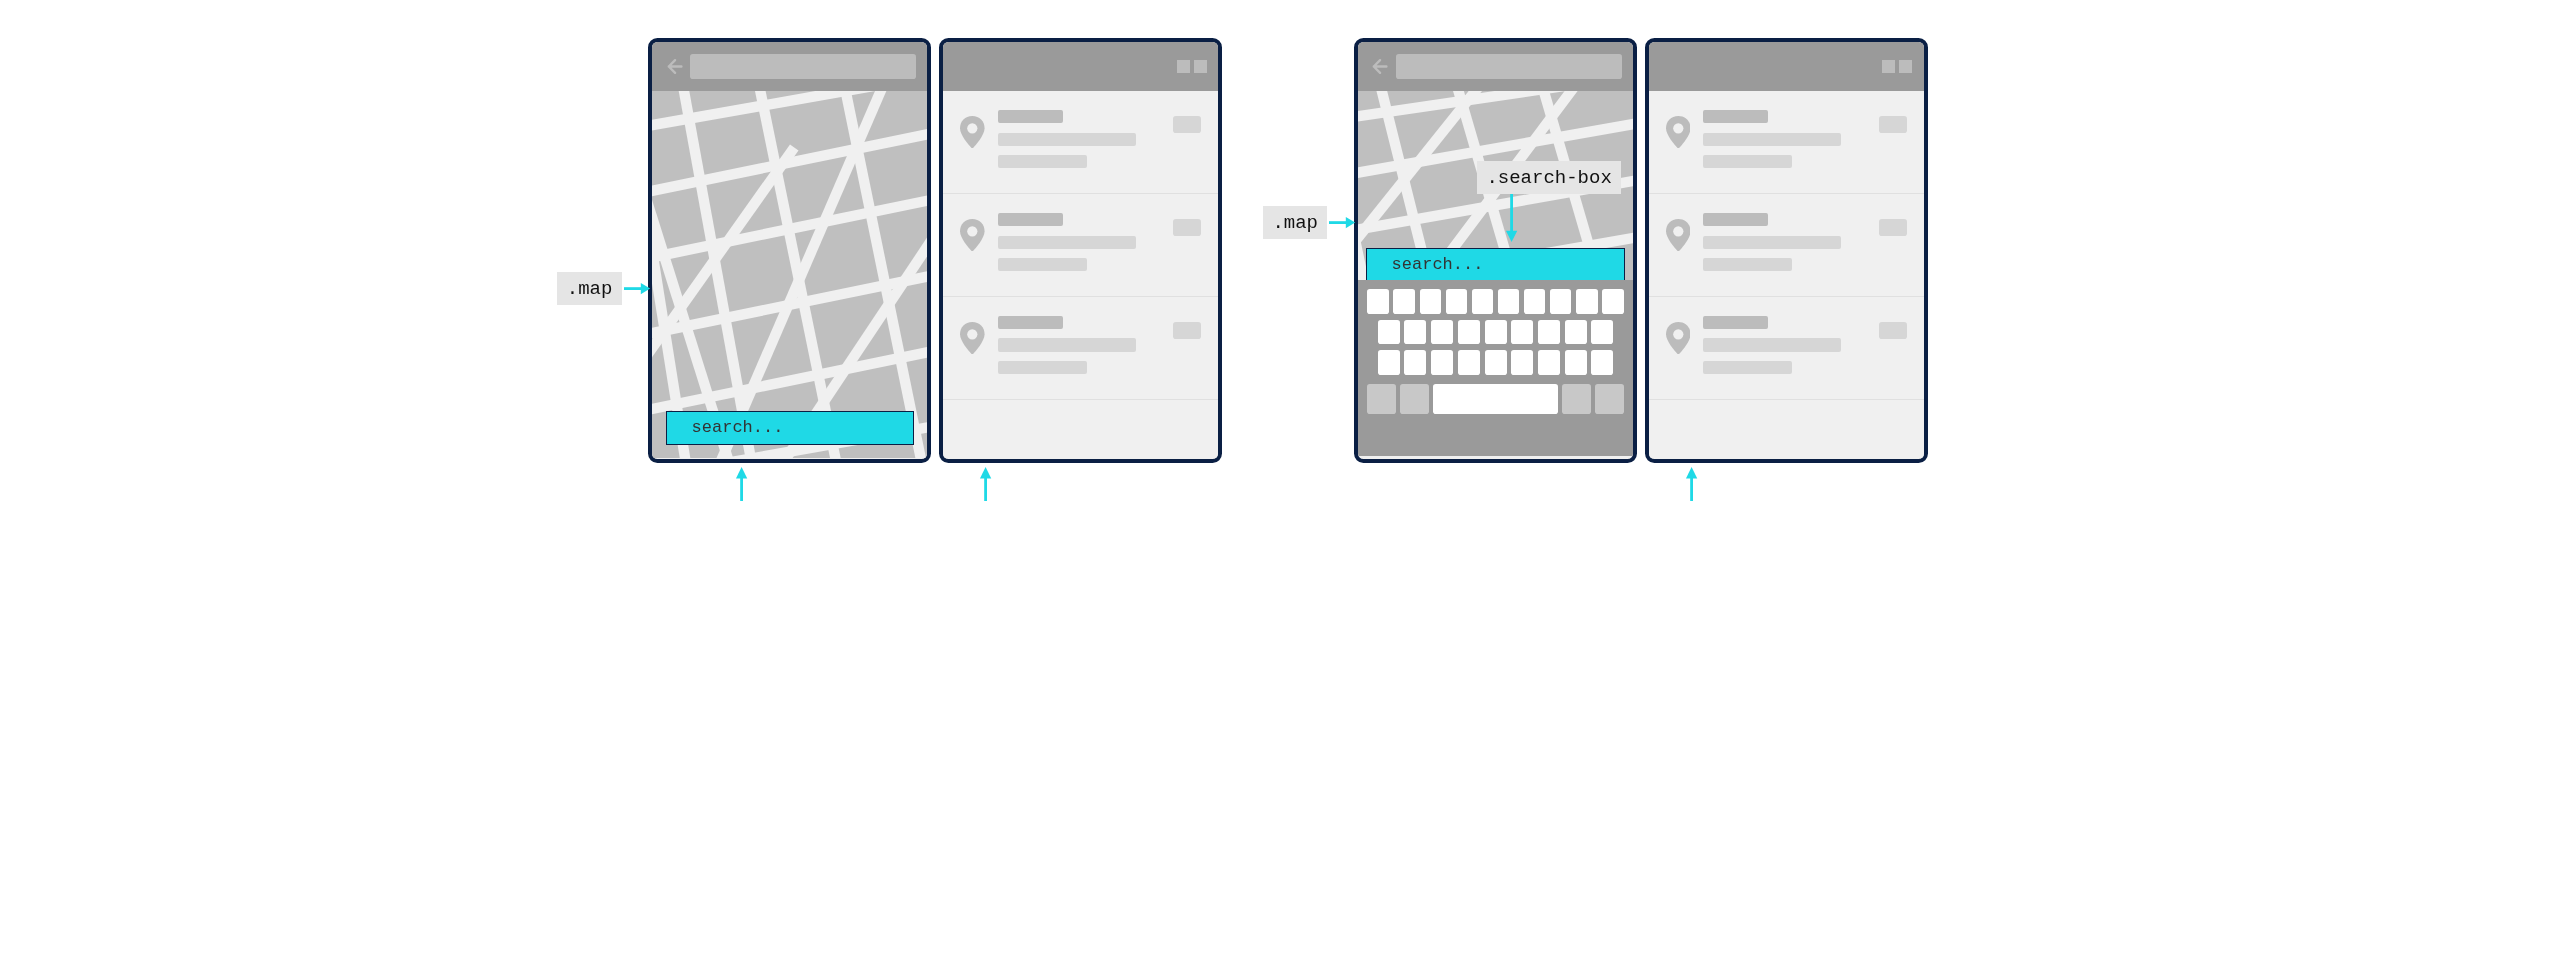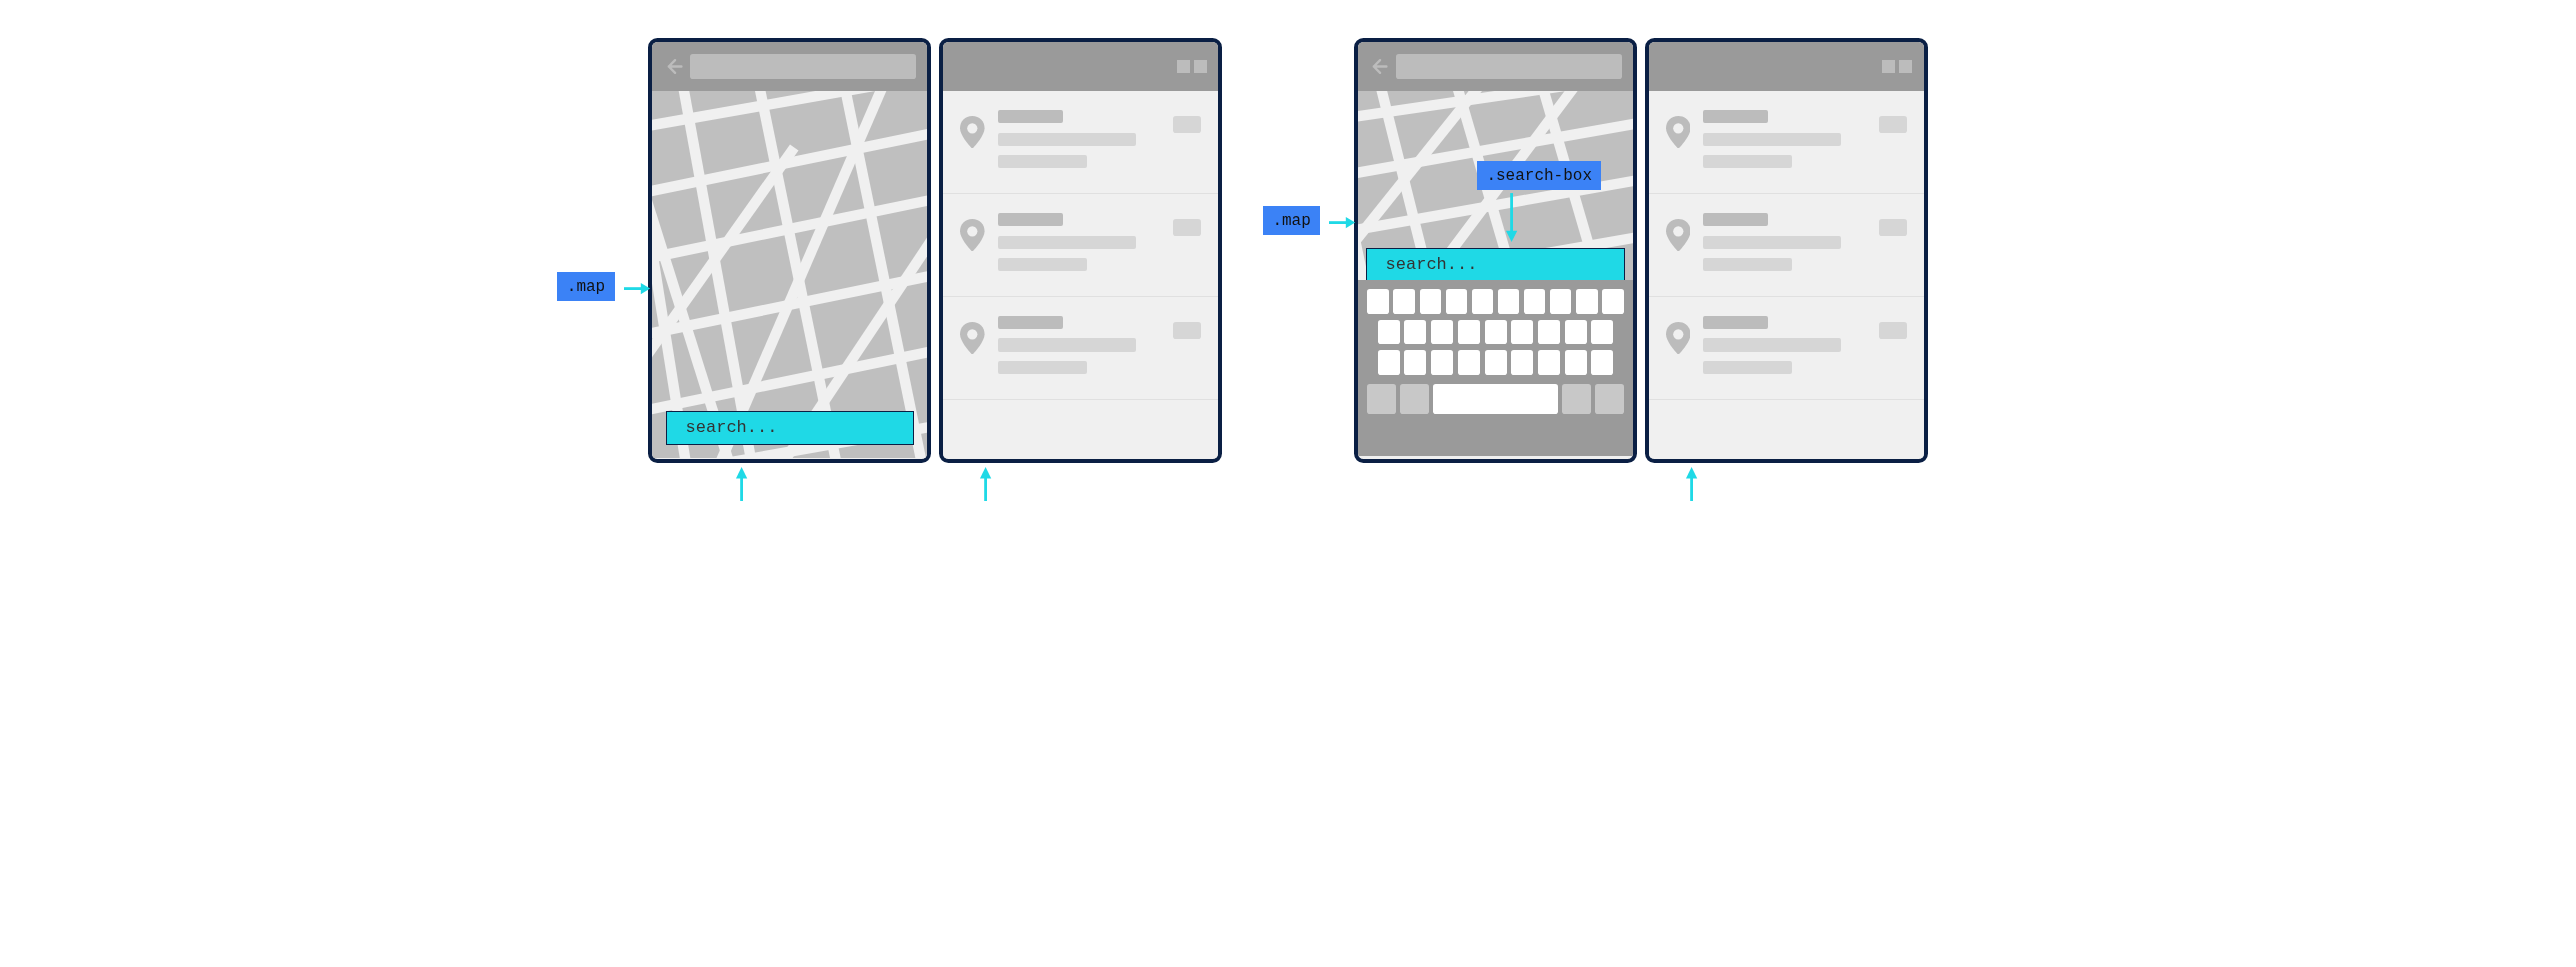--- a/index.html
+++ b/index.html
@@ -73,21 +73,21 @@
   }
   .search-box {
     position: absolute;
     left: 13.2px;
     right: 13.2px;
     height: 34px;
     background: #1fd9e6;
     border: 1.9px solid #0a1f44;
     display: flex;
     align-items: center;
-    padding: 0 19px;
+    padding: 0 25px;
     font-size: 17px;
     color: #333;
     text-align: center;
   }
   .search-box.bottom { bottom: 13.2px; }
   .search-box.above-kbd { bottom: -1.9px; left:7.6px; right:7.6px;}
   
   .keyboard {
     height: 176px;
     background: #9a9a9a;
@@ -116,23 +116,23 @@
   .pin-icon svg { display:block; }
   .loc-lines { flex:1; display:flex; flex-direction:column; gap:9.4px; }
   .loc-lines .ln { height:13.2px; background:#d6d6d6; border-radius:1.9px; }
   .loc-lines .ln.h { background:#bcbcbc; width:40%; }
   .loc-lines .ln.w1 { width:85%; }
   .loc-lines .ln.w2 { width:55%; }
   .badge { width:28px; height:17px; background:#d6d6d6; border-radius:2.8px; align-self:flex-start; margin-top:5.7px;}
   
   .anno {
     position: absolute;
-    background: #3b82f6;
+    background: #e5e5e5;
     padding: 5.7px 9.4px;
-    font-size: 16px;
+    font-size: 19px;
     color: #111;
     white-space: nowrap;
     z-index: 10;
   }
   .anno-arrow {
     position: absolute;
     z-index: 9;
   }
   .anno-arrow svg { display:block; overflow:visible; }
 </style>

